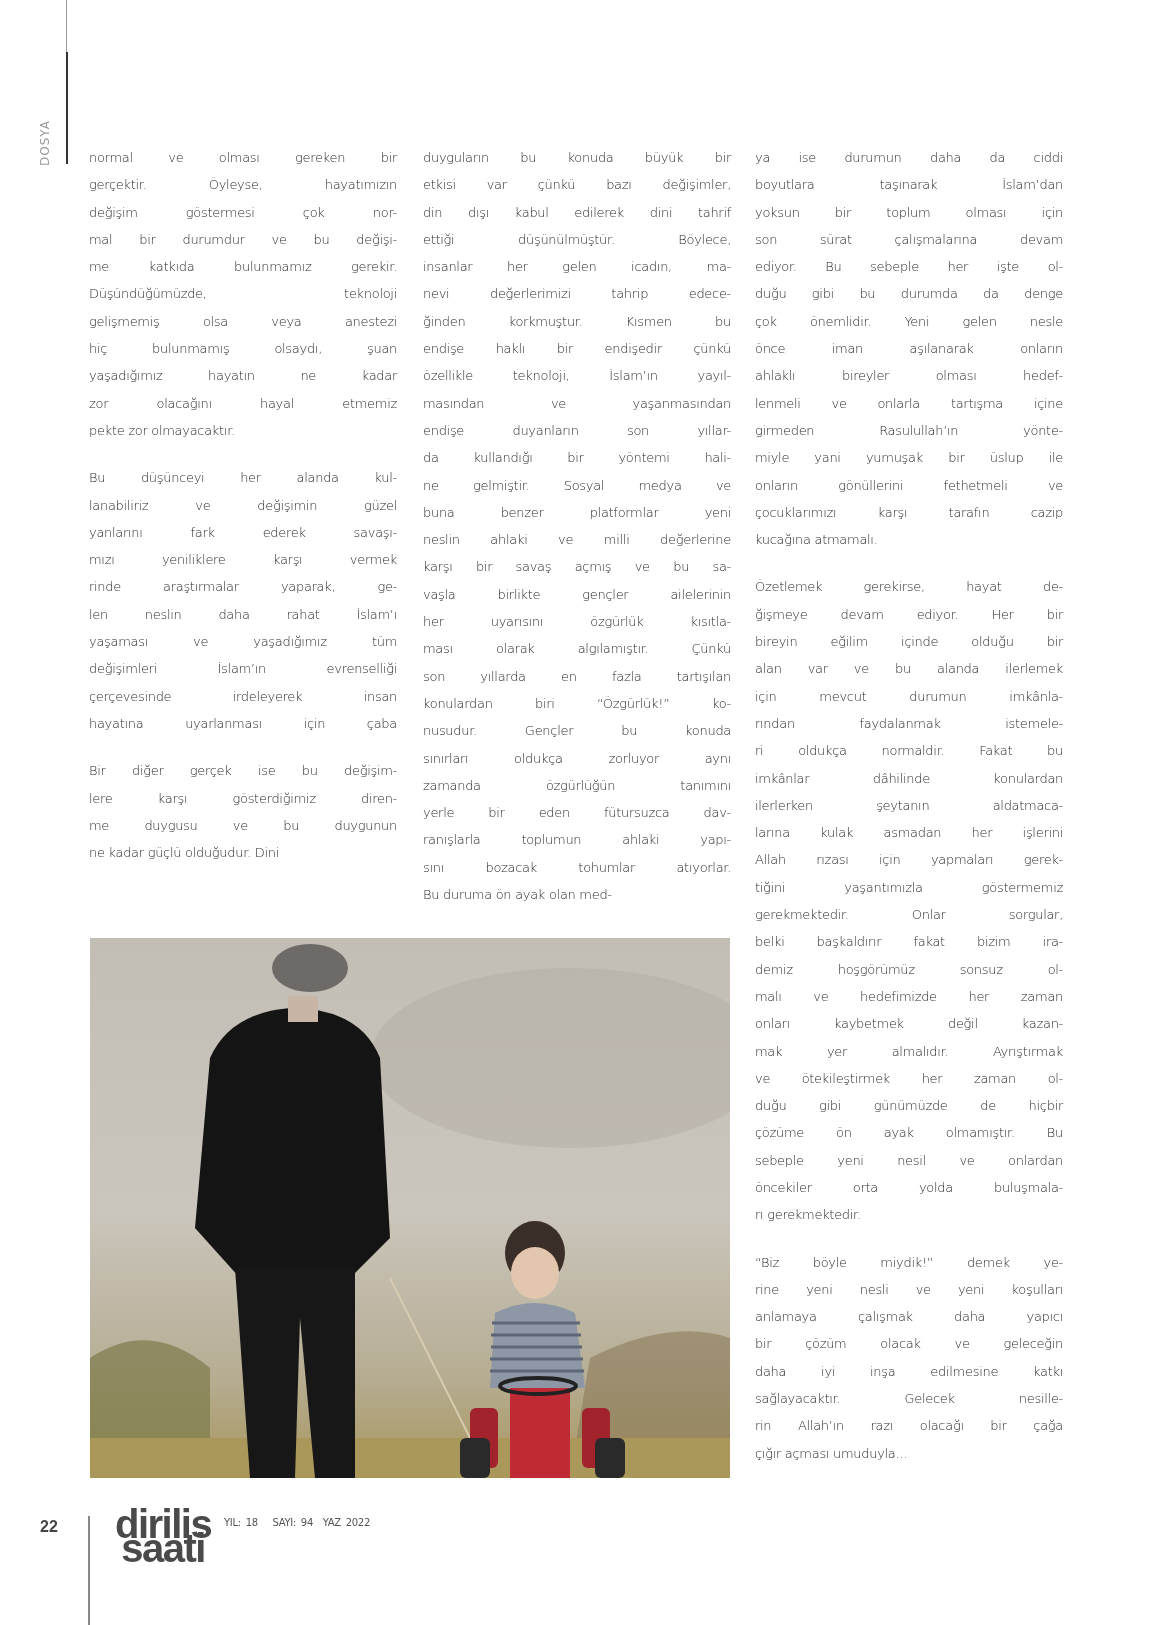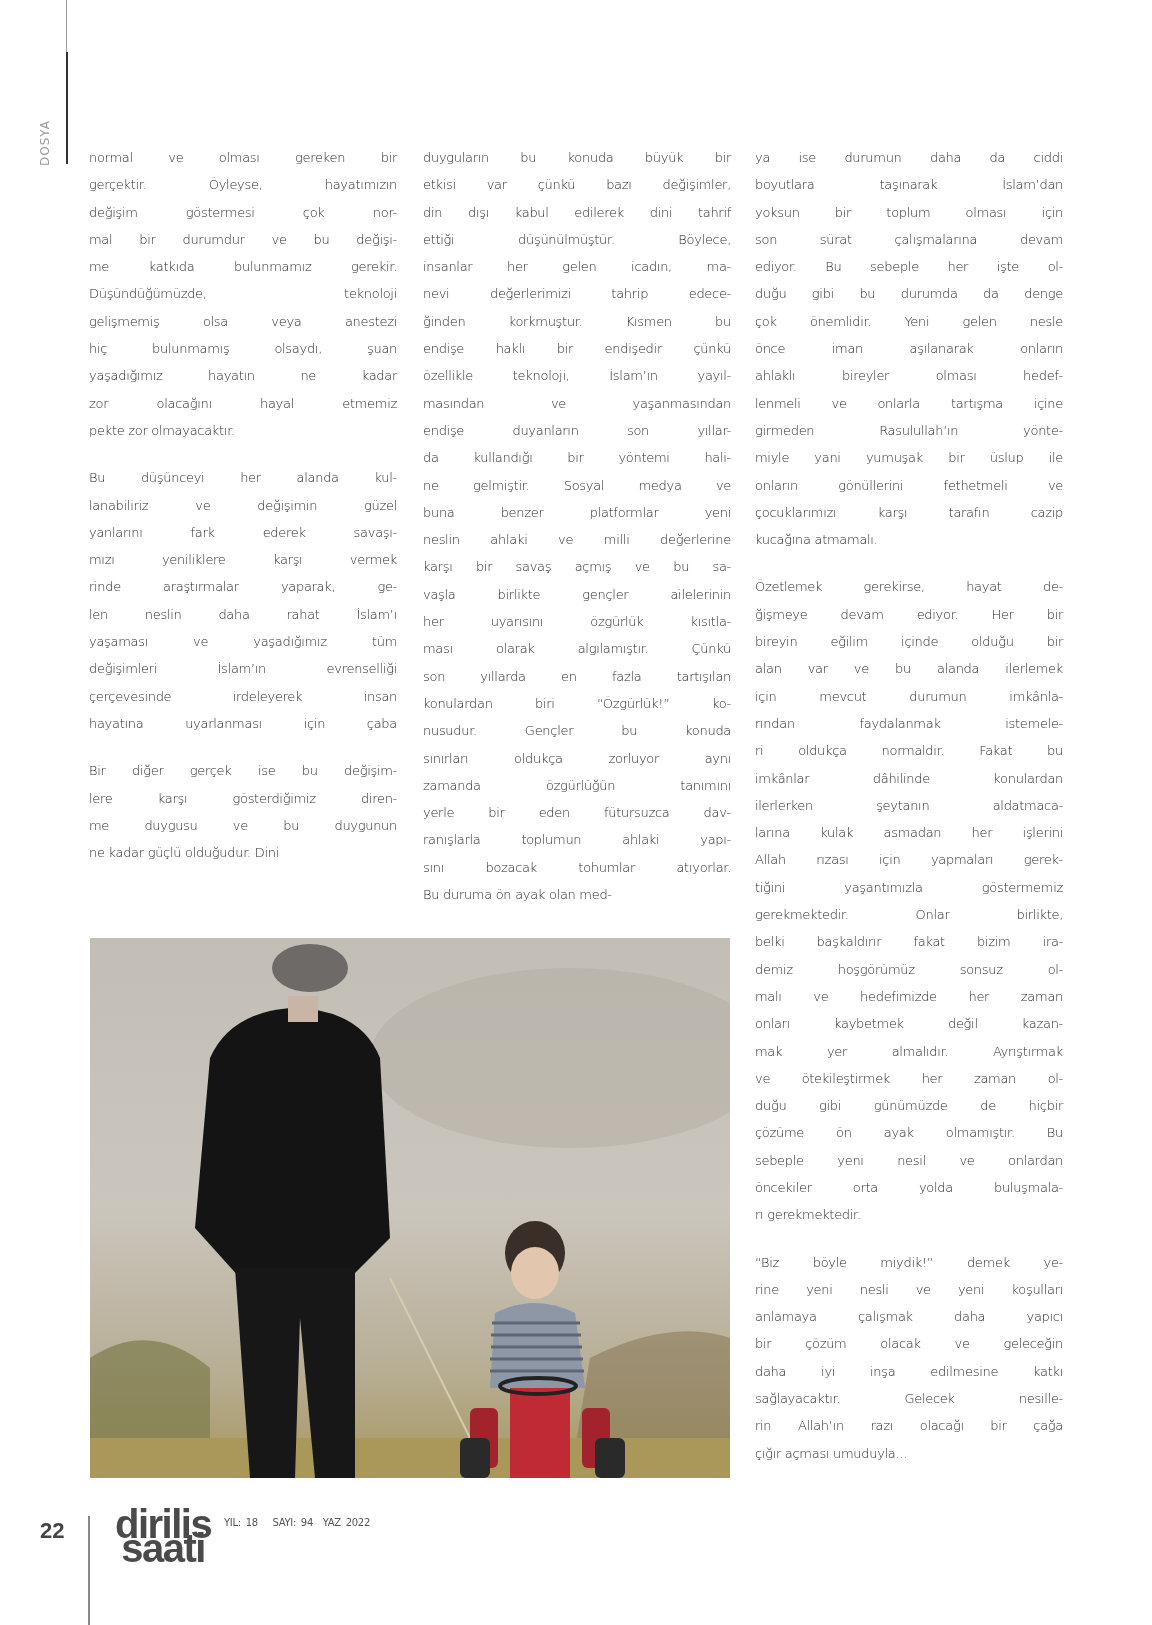--- a/index.html
+++ b/index.html
@@ -14,21 +14,21 @@
          hyphens: manual; font-family: "DejaVu Sans", sans-serif; color: #2b2b2b;
          letter-spacing: -0.3px; font-weight: 300; }
   .col p { margin: 0 0 20px 0; }
   .col1 { left: 89px; top: 144px; width: 308px; }
   .col2 { left: 423px; top: 144px; width: 308px; }
   .col3 { left: 755px; top: 144px; width: 308px; }
   .line { display: block; text-align: justify; text-align-last: justify; white-space: nowrap; }
   .line.last { text-align-last: left; }
   .photo { position: absolute; left: 90px; top: 938px; width: 640px; height: 540px; overflow: hidden;
            background: linear-gradient(180deg, #bdb8ae 0%, #c9c4bb 40%, #b9b2a4 70%, #a89a74 100%); }
-  .footer-num { position: absolute; left: 40px; top: 1518px; font-size: 22px; font-weight: bold; color: #444;
+  .footer-num { position: absolute; left: 40px; top: 1518px; font-size: 16px; font-weight: bold; color: #444;
                 font-family: "Liberation Sans", sans-serif; }
   .footer-rule { position: absolute; left: 88px; top: 1516px; width: 2px; height: 109px; background: #888; }
   .logo { position: absolute; left: 115px; top: 1512px; font-family: "Liberation Sans", sans-serif;
           font-weight: bold; color: #4a4a4a; font-size: 40px; line-height: 24px; letter-spacing: -1.5px; text-align: center; }
   .logo span { display: block; }
   .issue { position: absolute; left: 224px; top: 1517px; font-size: 10px; color: #555;
            font-family: "DejaVu Sans", sans-serif; letter-spacing: -0.3px; word-spacing: 2px; }
 </style>
 </head>
 <body>
@@ -126,21 +126,21 @@
       <span class="line">bireyin eğilim içinde olduğu bir</span>
       <span class="line">alan var ve bu alanda ilerlemek</span>
       <span class="line">için mevcut durumun imkânla-</span>
       <span class="line">rından faydalanmak istemele-</span>
       <span class="line">ri oldukça normaldir. Fakat bu</span>
       <span class="line">imkânlar dâhilinde konulardan</span>
       <span class="line">ilerlerken şeytanın aldatmaca-</span>
       <span class="line">larına kulak asmadan her işlerini</span>
       <span class="line">Allah rızası için yapmaları gerek-</span>
       <span class="line">tiğini yaşantımızla göstermemiz</span>
-      <span class="line">gerekmektedir. Onlar birlikte,</span>
+      <span class="line">gerekmektedir. Onlar sorgular,</span>
       <span class="line">belki başkaldırır fakat bizim ira-</span>
       <span class="line">demiz hoşgörümüz sonsuz ol-</span>
       <span class="line">malı ve hedefimizde her zaman</span>
       <span class="line">onları kaybetmek değil kazan-</span>
       <span class="line">mak yer almalıdır. Ayrıştırmak</span>
       <span class="line">ve ötekileştirmek her zaman ol-</span>
       <span class="line">duğu gibi günümüzde de hiçbir</span>
       <span class="line">çözüme ön ayak olmamıştır. Bu</span>
       <span class="line">sebeple yeni nesil ve onlardan</span>
       <span class="line">öncekiler orta yolda buluşmala-</span>

